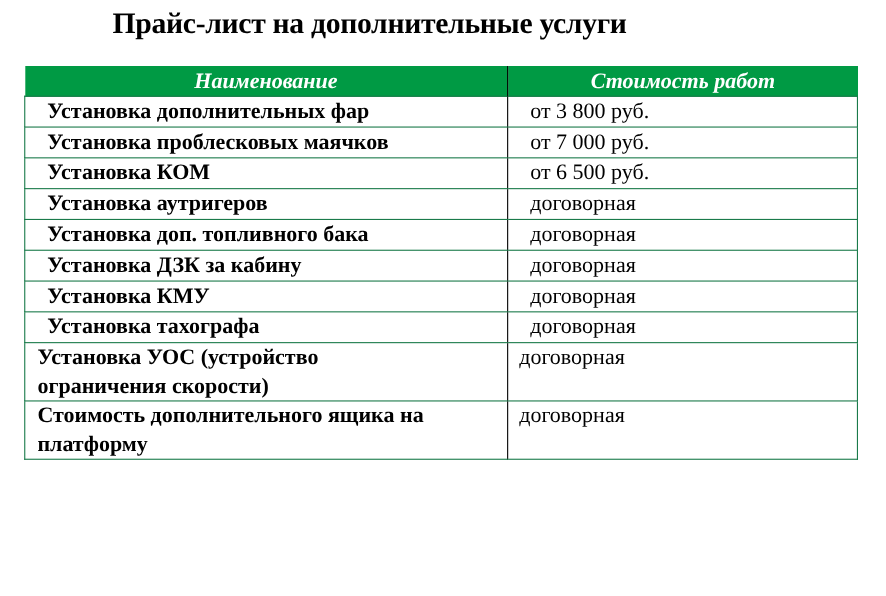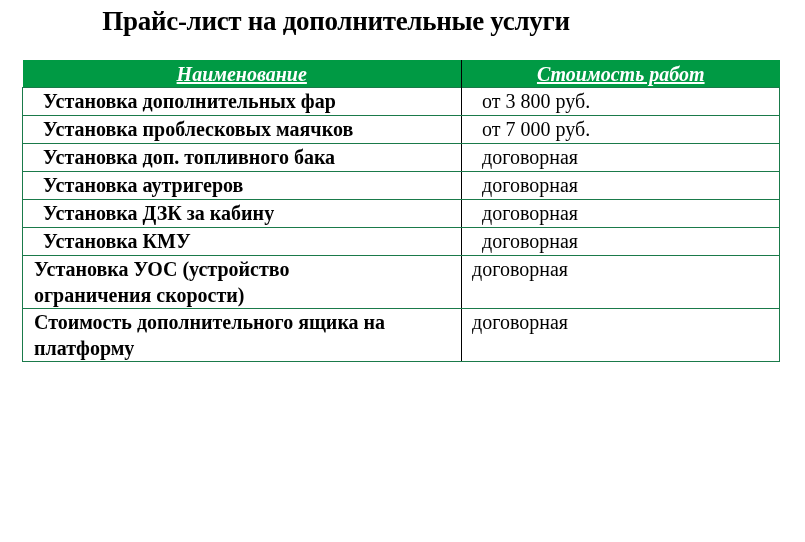--- a/index.html
+++ b/index.html
@@ -12,21 +12,21 @@
     table.price {
       position: absolute; left: 22px; top: 60px; width: 757px;
       border-collapse: collapse; table-layout: fixed;
       font-family: "Liberation Serif", serif;
     }
     table.price col.c1 { width: 439px; }
     table.price col.c2 { width: 318px; }
     table.price th {
       background: #009a44; color: #ffffff; font-style: italic; font-weight: bold;
       font-size: 20px; height: 27px; padding: 0; text-align: center;
-      border-right: 1px solid #000; line-height: 26px; text-decoration: underline;
+      border-right: 1px solid #000; line-height: 26px;
     }
     table.price th:last-child { border-right: none; }
     table.price td {
       border-top: 1.5px solid #1a7a4a; border-bottom: 1.5px solid #1a7a4a;
       vertical-align: top; padding: 0 0 0 10px; font-size: 20px; line-height: 26px;
       color: #000;
     }
     table.price td.name { font-weight: bold; border-left: 1.5px solid #1a7a4a; border-right: 1px solid #000; padding-left: 11px; }
     table.price td.cost { border-right: 1.5px solid #1a7a4a; }
     table.price tr.r1 td { height: 27px; padding-left: 20px; }
@@ -50,33 +50,41 @@
   <tbody>
     <tr class="r1">
       <td class="name">Установка дополнительных  фар</td>
       <td class="cost">от 3 800 руб.</td>
     </tr>
     <tr class="r1">
       <td class="name">Установка проблесковых маячков</td>
       <td class="cost">от 7 000 руб.</td>
     </tr>
     <tr class="r1">
-      <td class="name">Установка доп. топливного бака</td>
+      <td class="name">Установка КОМ</td>
+      <td class="cost">от 6 500 руб.</td>
+    </tr>
+    <tr class="r1">
+      <td class="name">Установка аутригеров</td>
       <td class="cost">договорная</td>
     </tr>
     <tr class="r1">
-      <td class="name">Установка аутригеров</td>
+      <td class="name">Установка доп. топливного бака</td>
       <td class="cost">договорная</td>
     </tr>
     <tr class="r1">
       <td class="name">Установка ДЗК за кабину</td>
       <td class="cost">договорная</td>
     </tr>
     <tr class="r1">
       <td class="name">Установка КМУ</td>
+      <td class="cost">договорная</td>
+    </tr>
+    <tr class="r1">
+      <td class="name">Установка тахографа</td>
       <td class="cost">договорная</td>
     </tr>
     <tr>
       <td class="name" style="padding-right:76px">Установка УОС (устройство ограничения скорости)</td>
       <td class="cost">договорная</td>
     </tr>
     <tr>
       <td class="name" style="padding-right:20px">Стоимость дополнительного  ящика на платформу</td>
       <td class="cost">договорная</td>
     </tr>

